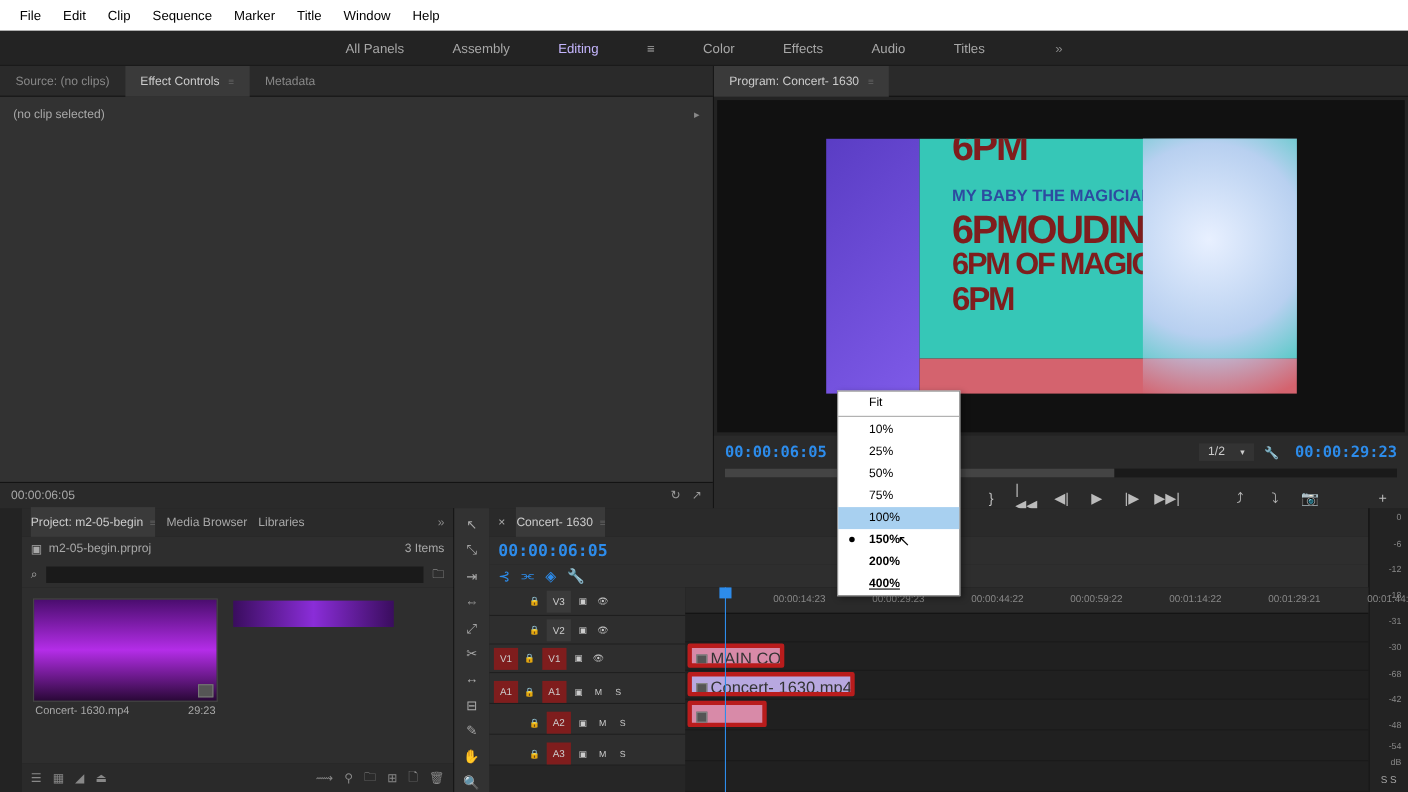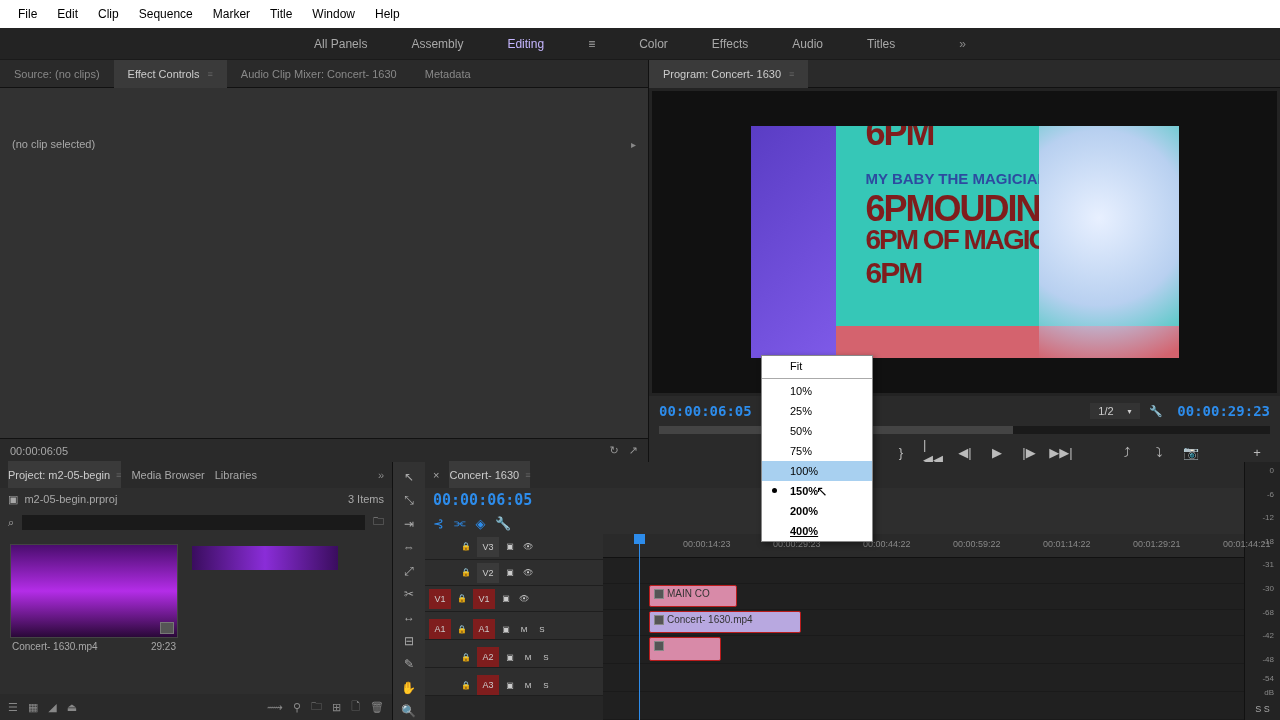--- a/index.html
+++ b/index.html
@@ -11,39 +11,39 @@
 .workspace-bar span.active { color: #c4b5fd; }
 .workspace-bar .overflow { margin-left: 20px; color: #888; }
 .main-area { display: flex; height: 402px; }
 .left-col { width: 649px; display: flex; flex-direction: column; border-right: 1px solid #111; }
 .right-col { width: 631px; display: flex; flex-direction: column; }
 .tab-bar { background: #2a2a2a; height: 28px; display: flex; align-items: center; border-bottom: 1px solid #111; }
 .tab { padding: 0 14px; height: 28px; display: flex; align-items: center; font-size: 11px; color: #888; cursor: pointer; }
 .tab.active { background: #3a3a3a; color: #ccc; justify-content: center; }
 .tab .menu { margin-left: 8px; color: #666; font-size: 9px; }
 .effect-content { flex: 1; background: #323232; padding: 10px 12px; position: relative; }
-.effect-content .header { display: flex; justify-content: space-between; align-items: center; margin-top: 40px; }
+.effect-content .header { display: flex; justify-content: space-between; align-items: center; }
 .effect-content .chev { color: #888; font-size: 10px; }
 .effect-footer { height: 24px; background: #2a2a2a; border-top: 1px solid #111; display: flex; align-items: center; padding: 0 10px; justify-content: space-between; }
 .monitor { flex: 1; background: #111; display: flex; align-items: center; justify-content: center; position: relative; margin: 3px; }
 .video-content { width: 428px; height: 232px; position: relative; overflow: hidden; }
 .teal-block { position: absolute; left: 85px; top: 0; width: 343px; height: 200px; background: #36c7b7; }
 .coral-block { position: absolute; left: 85px; top: 200px; width: 343px; height: 32px; background: #d4636e; }
 .purple-block { position: absolute; left: 0; top: 0; width: 85px; height: 232px; background: linear-gradient(135deg, #5a3dc4, #7e5ae8); }
 .light-burst { position: absolute; right: -60px; top: -20px; width: 200px; height: 280px; background: radial-gradient(circle at 30% 40%, #e8f0ff 0%, #b8d0f0 40%, transparent 70%); }
 .six-pm { font-family: Arial Black, sans-serif; font-weight: 900; color: #7f1d1d; font-size: 36px; letter-spacing: -2px; }
 .line1 { font-family: Arial Black, sans-serif; font-weight: 900; color: #2d4ba0; font-size: 15px; letter-spacing: 0px; }
 .monitor-controls { height: 66px; background: #2a2a2a; }
 .time-row { display: flex; align-items: center; padding: 4px 10px; height: 30px; }
 .timecode { color: #2d8ceb; font-family: monospace; font-size: 14px; font-weight: bold; }
 .zoom-sel { margin-left: 50px; background: #333; color: #ccc; padding: 2px 8px; font-size: 11px; display: flex; align-items: center; gap: 14px; }
 .zoom-sel .arrow { font-size: 8px; }
 .play-row { display: flex; align-items: center; justify-content: flex-end; gap: 14px; padding: 0 14px; height: 36px; }
 .play-row .btn { width: 18px; height: 18px; color: #bbb; font-size: 13px; display: flex; align-items: center; justify-content: center; cursor: pointer; }
-.bottom-area { display: flex; height: 258px; }
+.bottom-area { display: flex; height: 258px; padding-left: 20px; }
 .project-col { width: 393px; border-right: 1px solid #111; display: flex; flex-direction: column; }
 .tool-col { width: 32px; background: #323232; display: flex; flex-direction: column; align-items: center; gap: 6px; padding-top: 6px; }
 .tool-col .tool { width: 22px; height: 18px; display: flex; align-items: center; justify-content: center; color: #aaa; font-size: 12px; cursor: pointer; }
 .timeline-col { flex: 1; display: flex; flex-direction: column; }
 .meter-col { width: 36px; background: #232323; border-left: 1px solid #111; }
 .project-header { height: 26px; background: #2a2a2a; display: flex; align-items: center; padding: 0 8px; gap: 10px; }
 .project-header .overflow { margin-left: auto; color: #888; }
 .project-sub { height: 22px; display: flex; align-items: center; padding: 0 8px; background: #2e2e2e; justify-content: space-between; }
 .project-search { height: 24px; display: flex; align-items: center; padding: 0 8px; gap: 8px; background: #2e2e2e; }
 .project-search input { flex: 1; background: #1a1a1a; border: none; color: #ccc; padding: 2px 4px; font-size: 10px; }
@@ -67,21 +67,21 @@
 .track-row { height: 26px; display: flex; align-items: center; gap: 4px; padding: 0 4px; border-bottom: 1px solid #1e1e1e; background: #2e2e2e; }
 .track-row.aud { height: 28px; align-items: flex-end; }
 .track-btn { width: 22px; height: 20px; background: #3a3a3a; display: flex; align-items: center; justify-content: center; font-size: 9px; color: #ccc; cursor: pointer; }
 .track-btn.blue { background: #7f1d1d; }
 .track-btn.sm { width: 14px; font-size: 8px; background: transparent; }
 .track-content { flex: 1; position: relative; background: #202020; }
 .ruler { height: 24px; background: #2a2a2a; border-bottom: 1px solid #111; position: relative; font-family: monospace; font-size: 9px; color: #888; }
 .ruler-label { position: absolute; top: 5px; }
 .playhead { position: absolute; top: 0; bottom: 0; width: 1px; background: #2d8ceb; z-index: 5; }
 .playhead::before { content: ''; position: absolute; top: 0; left: -5px; width: 11px; height: 10px; background: #2d8ceb; }
-.clip { position: absolute; height: 22px; border: 1px solid #b91c1c; border-radius: 2px; font-size: 10px; padding: 2px 4px; overflow: hidden; white-space: nowrap; margin-left: 44px; }
+.clip { position: absolute; height: 22px; border: 4px solid #b91c1c; border-radius: 2px; font-size: 15px; padding: 2px 4px; overflow: hidden; white-space: nowrap; }
 .clip.pink { background: #d88aa8; color: #333; }
 .clip.lav { background: #b8a8e0; color: #333; }
 .clip .fx { display: inline-block; width: 10px; height: 10px; background: #555; border: 1px solid #888; margin-right: 3px; vertical-align: middle; }
 .zoom-dropdown { position: absolute; left: 761px; top: 355px; width: 112px; background: #fff; border: 1px solid #888; box-shadow: 2px 2px 6px rgba(0,0,0,0.4); z-index: 100; }
 .zoom-dropdown .opt { padding: 4px 28px; font-size: 11px; color: #000; cursor: pointer; position: relative; }
 .zoom-dropdown .opt.hl { background: #a8d0f0; }
 .zoom-dropdown .opt.bold { font-weight: bold; }
 .zoom-dropdown .opt .dot { position: absolute; left: 10px; top: 7px; width: 5px; height: 5px; background: #000; border-radius: 50%; }
 .zoom-dropdown .sep { border-top: 1px solid #aaa; margin: 2px 0; }
 .cursor-arrow { position: absolute; left: 816px; top: 483px; z-index: 200; font-size: 14px; color: #000; pointer-events: none; }
@@ -118,21 +118,20 @@
 
 <div class="main-area">
 
   <div class="left-col">
     <div class="tab-bar">
       <div class="tab">Source: (no clips)</div>
       <div class="tab active">
         <span>Effect Controls</span>
         <span class="menu">≡</span>
       </div>
-      <div class="tab">Audio Clip Mixer: Concert- 1630</div>
       <div class="tab">Metadata</div>
     </div>
     <div class="effect-content">
       <div class="header">
         <span>(no clip selected)</span>
         <span class="chev">▸</span>
       </div>
     </div>
     <div class="effect-footer">
       <span>00:00:06:05</span>

